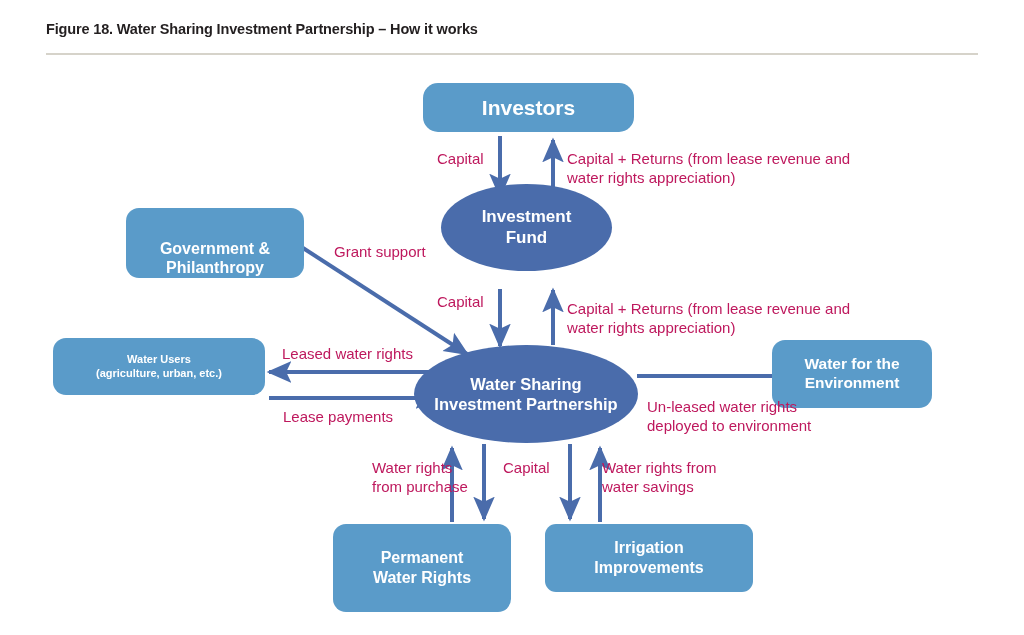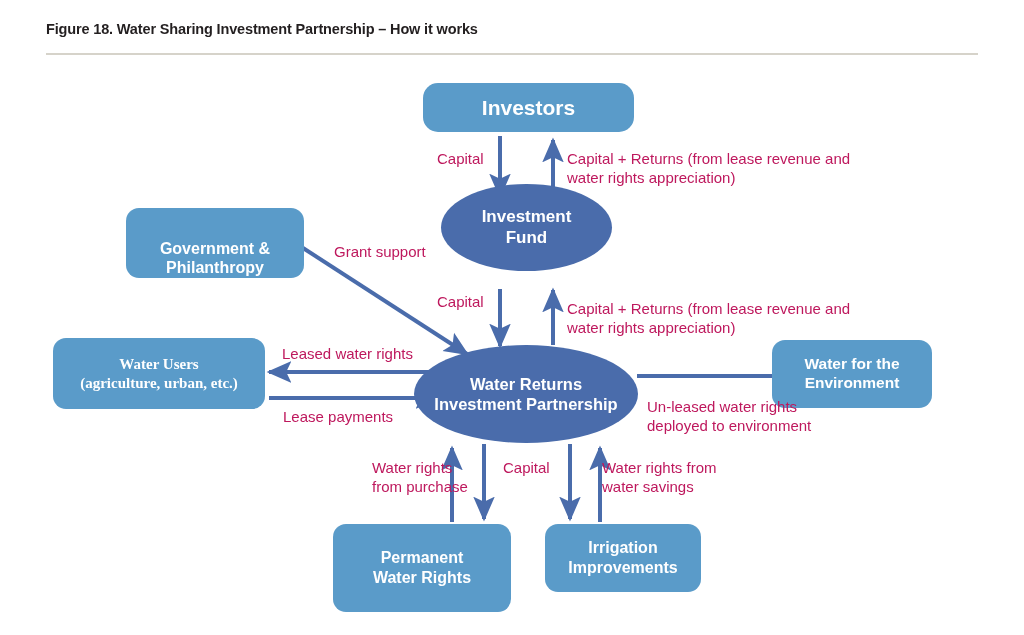--- a/index.html
+++ b/index.html
@@ -66,25 +66,25 @@
   .node.ellipse {
     background: #4a6cab;
     border-radius: 50%;
   }
   .node .lbl { display: block; padding: 0 8px; }
 
   
   #node-investors      { left: 423px; top: 83px;  width: 211px; height: 49px;  font-size: 21px; border-radius: 15px; }
   #node-investment-fund{ left: 441px; top: 184px; width: 171px; height: 87px;  font-size: 17px; }
   #node-government     { left: 126px; top: 208px; width: 178px; height: 70px;  font-size: 16px; align-items: flex-end; }
-  #node-water-users    { left: 53px;  top: 338px; width: 212px; height: 71px;  font-size: 15px; font-family: Liberation Serif, serif; }
+  #node-water-users    { left: 53px;  top: 338px; width: 212px; height: 57px;  font-size: 11px; }
   #node-wsip           { left: 414px; top: 345px; width: 224px; height: 98px;  font-size: 16.5px; }
   #node-environment    { left: 772px; top: 340px; width: 160px; height: 68px;  font-size: 15.5px; }
   #node-permanent      { left: 333px; top: 524px; width: 178px; height: 88px;  font-size: 16px; }
-  #node-irrigation     { left: 545px; top: 524px; width: 156px; height: 68px;  font-size: 16px; }
+  #node-irrigation     { left: 545px; top: 524px; width: 208px; height: 68px;  font-size: 16px; border-radius: 11px; }
 
   .edge-label {
     position: absolute;
     font-size: 15px;
     color: #be185d;
     line-height: 1.25;
     white-space: pre-line;
   }
   #lbl-capital-1   { left: 437px; top: 150px; }
   #lbl-returns-1   { left: 567px; top: 150px; }
@@ -160,21 +160,21 @@
 
   <div class="node box" id="node-water-users">
     <span class="lbl">
       <span>Water Users</span><br>
       <span>(agriculture, urban, etc.)</span>
     </span>
   </div>
 
   <div class="node ellipse" id="node-wsip">
     <span class="lbl">
-      <span>Water Returns</span><br>
+      <span>Water Sharing</span><br>
       <span>Investment Partnership</span>
     </span>
   </div>
 
   <div class="node box" id="node-environment">
     <span class="lbl">
       <span>Water for the</span><br>
       <span>Environment</span>
     </span>
   </div>

